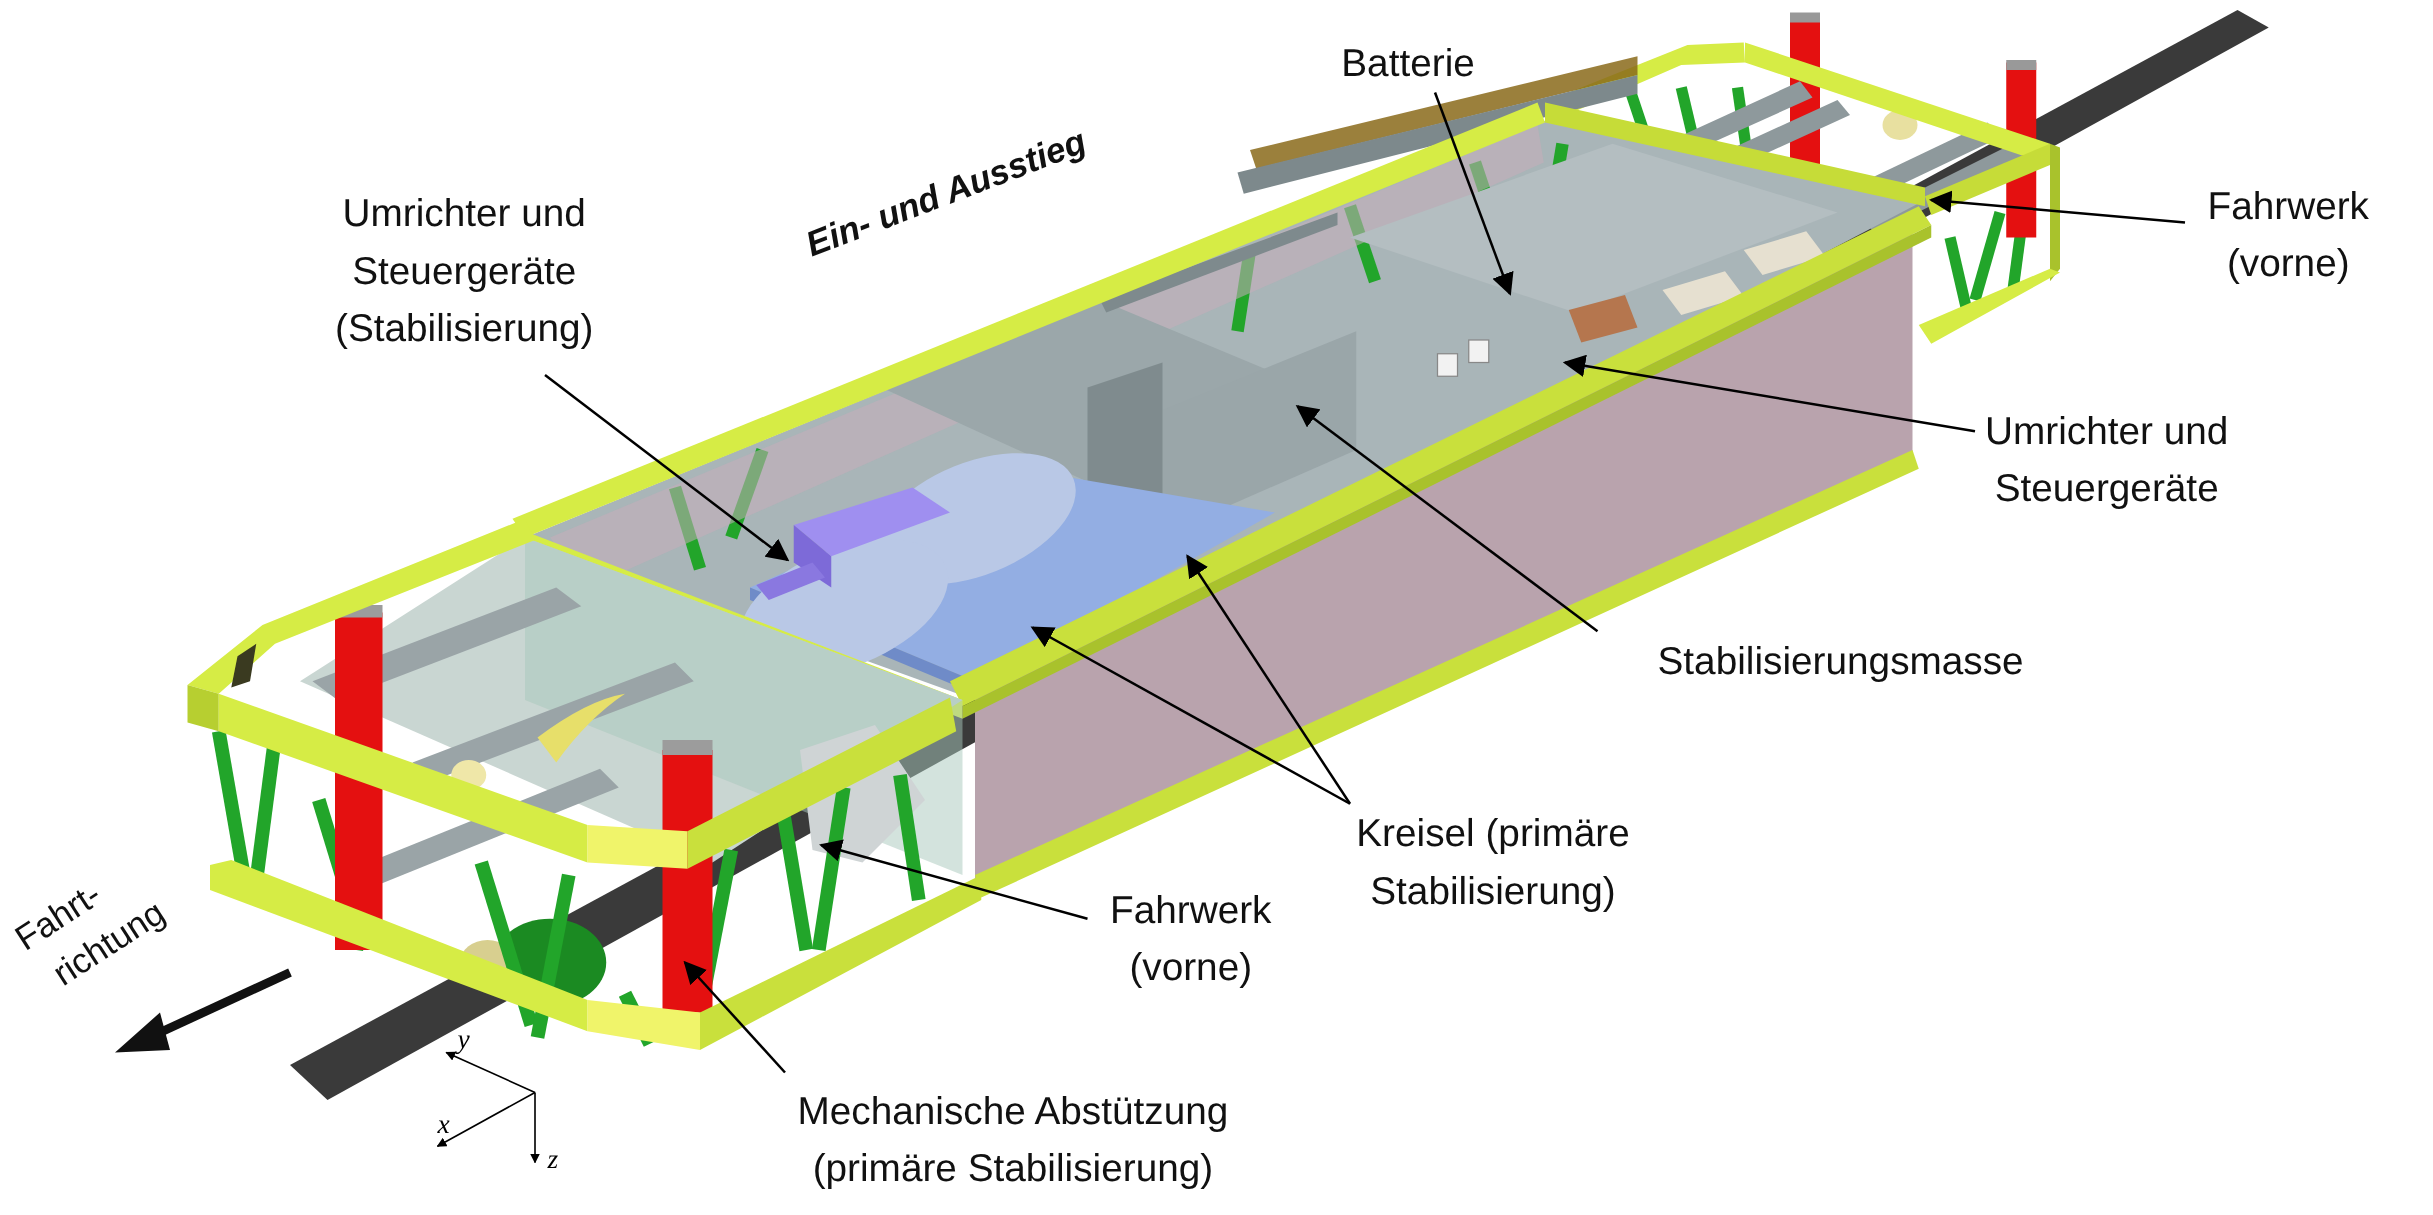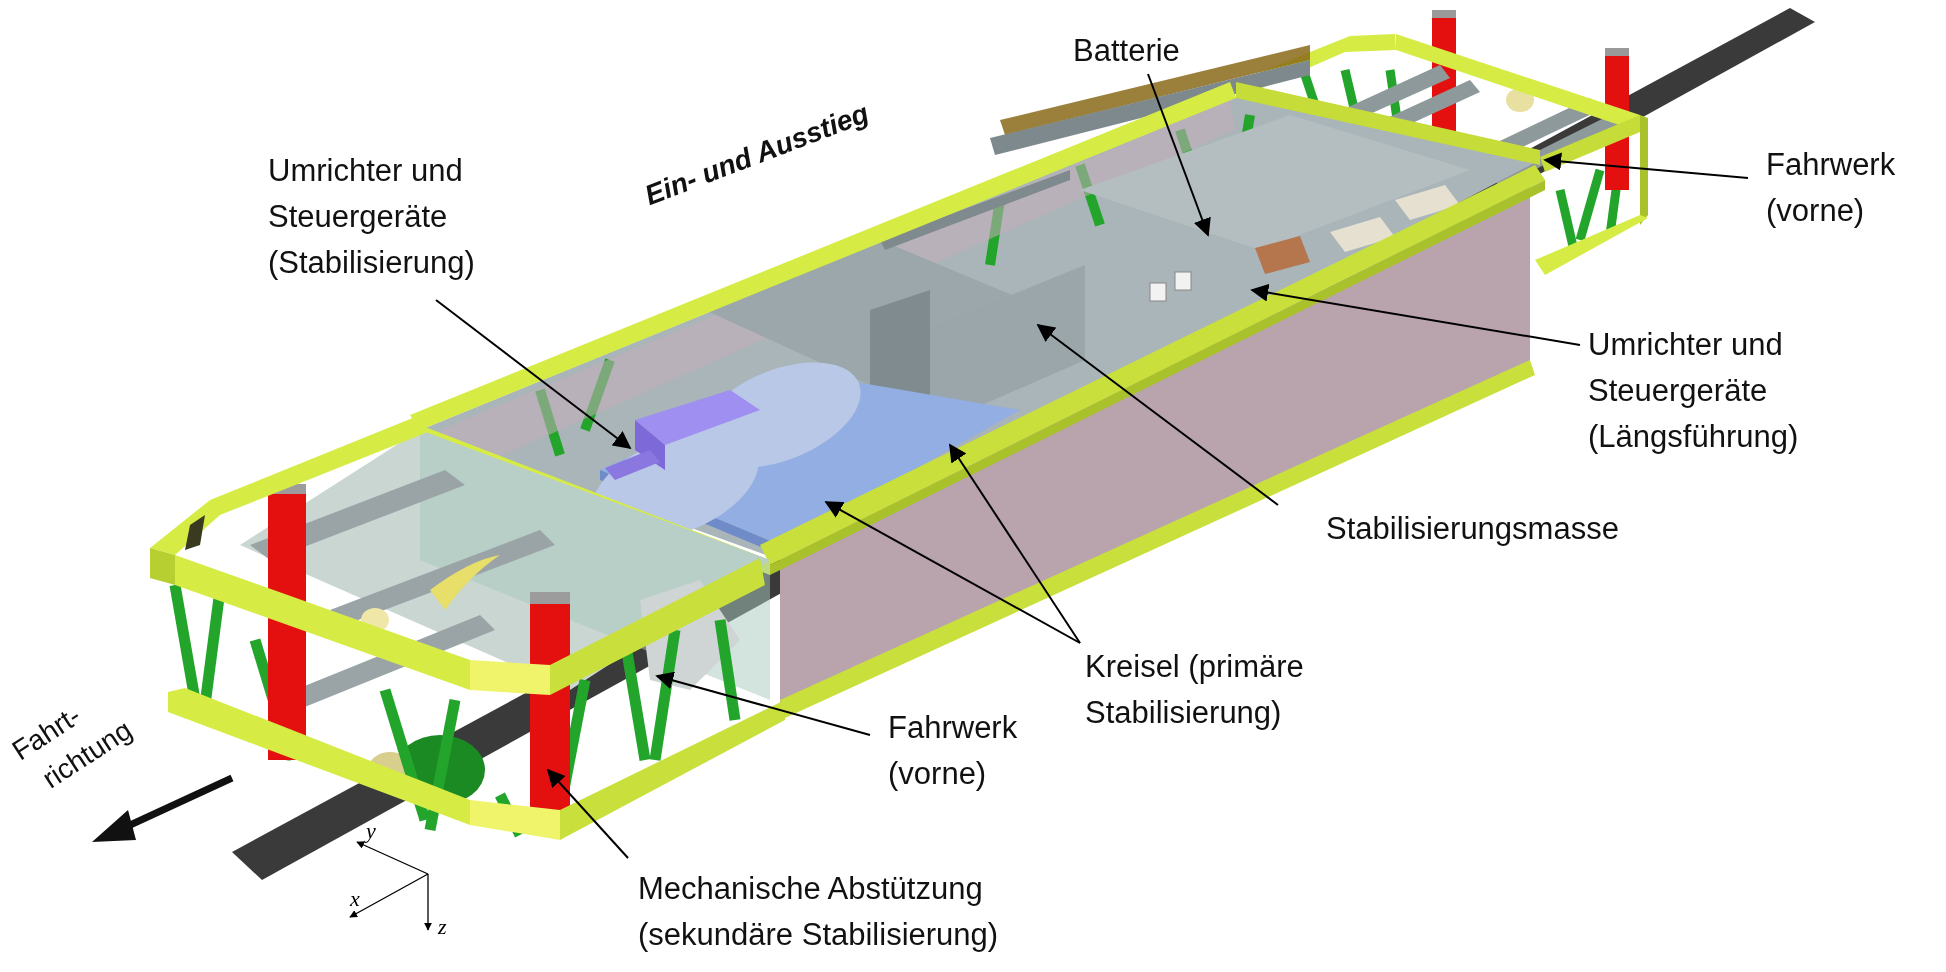--- a/index.html
+++ b/index.html
@@ -1,19 +1,19 @@
 <!DOCTYPE html>
 <html><head>
 <meta charset="utf-8">
 <style>
   html,body{margin:0;padding:0;background:#ffffff;}
   body{width:1946px;height:972px;overflow:hidden;position:relative;font-family:"Liberation Sans","DejaVu Sans",sans-serif;}
   svg{position:absolute;left:0;top:0;}
   .lbl{position:absolute;font-family:"Liberation Sans","DejaVu Sans",sans-serif;font-size:31px;line-height:46px;color:#111;white-space:nowrap;}
-  .lbl span{display:block;}
+  .lbl span{display:block;text-align:center;}
   .rot{position:absolute;font-family:"Liberation Sans","DejaVu Sans",sans-serif;white-space:nowrap;color:#111;transform-origin:left bottom;}
   .axis-t{font-family:"Liberation Serif","DejaVu Serif",serif;font-style:italic;font-size:22px;}
 </style>
 </head>
 <body>
 
 <svg width="1946" height="972" viewBox="0 0 1946 972">
   <defs>
     <marker id="ah" viewBox="0 0 10 10" refX="9" refY="5" markerWidth="9" markerHeight="9" orient="auto-start-reverse">
       <path d="M0,0 L10,5 L0,10 z" fill="#000"></path>
@@ -212,38 +212,37 @@
 <div class="rot" style="left:652px;top:180px;font-size:28px;font-weight:bold;font-style:italic;transform:rotate(-21deg);">Ein- und Ausstieg</div>
 
 <div class="lbl" style="left:1766px;top:142px;">
   <span>Fahrwerk</span>
   <span>(vorne)</span>
 </div>
 
 <div class="lbl" style="left:1588px;top:322px;">
   <span>Umrichter und</span>
   <span>Steuergeräte</span>
-  <span>(Längsführung)</span>
 </div>
 
 <div class="lbl" style="left:1306px;top:506px;margin-left:20px;">
   <span>Stabilisierungsmasse</span>
 </div>
 
 <div class="lbl" style="left:1085px;top:644px;">
   <span>Kreisel (primäre</span>
   <span>Stabilisierung)</span>
 </div>
 
 <div class="lbl" style="left:888px;top:705px;">
   <span>Fahrwerk</span>
   <span>(vorne)</span>
 </div>
 
 <div class="lbl" style="left:638px;top:866px;">
   <span>Mechanische Abstützung</span>
-  <span>(sekundäre Stabilisierung)</span>
+  <span>(primäre Stabilisierung)</span>
 </div>
 
 <div class="rot" style="left:48px;top:724px;font-size:28px;line-height:40px;transform:rotate(-33deg);">
   <div style="padding-left:0px">Fahrt-</div>
   <div style="padding-left:10px">richtung</div>
 </div>
 
 </body></html>

